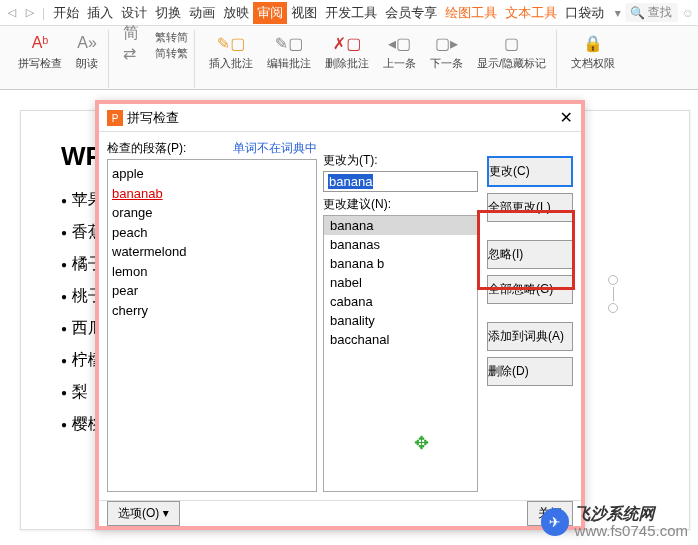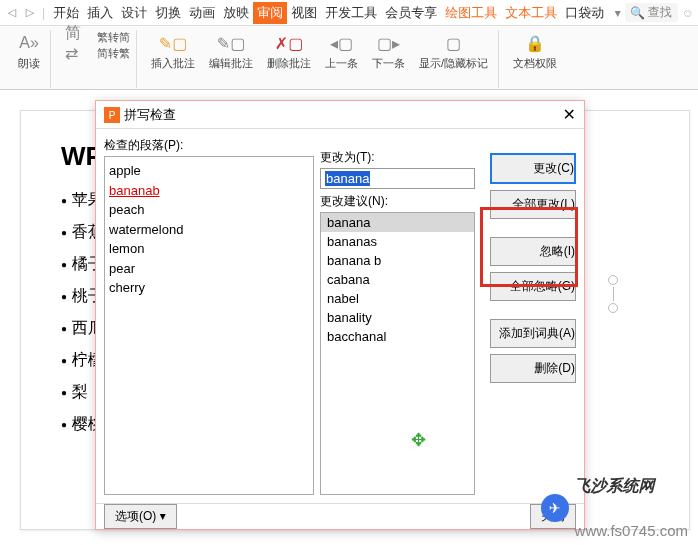--- a/index.html
+++ b/index.html
@@ -22,52 +22,52 @@
   .tool-row {display:flex; gap:6px;}
   .tool-btn {display:flex;flex-direction:column;align-items:center;gap:2px;padding:2px 4px;}
   .tool-btn .icon-box{width:22px;height:22px;display:flex;align-items:center;justify-content:center;color:#888;font-size:16px;}
   
   .doc-area { position: relative; padding: 20px 0 0 20px; background:#fff; height:calc(545px - 90px); }
   .doc-page { background:#fff; border:1px solid #ddd; width:670px; min-height:420px; padding:30px 40px; box-shadow:0 1px 3px rgba(0,0,0,.08);}
   .doc-title { font-size:26px; font-weight:bold; margin-bottom:12px;}
   .doc-list { list-style:none; font-size:16px; line-height:2;}
   .doc-list li::before{content:"● "; font-size:10px; vertical-align:middle; margin-right:2px;}
   
-  .dialog { position:absolute; left:95px; top:100px; width:490px; height:430px; background:#fff; border:1px solid #fca5a5; box-shadow:0 2px 10px rgba(0,0,0,.2); display:flex; flex-direction:column;}
+  .dialog { position:absolute; left:95px; top:100px; width:490px; height:430px; background:#fff; border:4px solid #fca5a5; box-shadow:0 2px 10px rgba(0,0,0,.2); display:flex; flex-direction:column;}
   .dialog-title { display:flex; align-items:center; justify-content:space-between; padding:4px 8px; border-bottom:1px solid #ddd; font-size:13px;}
   .dialog-title .logo{width:16px;height:16px;background:#f56c1f;color:#fff;font-size:10px;display:inline-flex;align-items:center;justify-content:center;margin-right:4px;}
   .dialog-body { flex:1; padding:8px; display:flex; gap:6px; position:relative;}
   .col-left { width:210px; display:flex; flex-direction:column;}
   .col-mid { width:155px; display:flex; flex-direction:column;margin-top:12px;}
   .col-right { flex:1; display:flex; flex-direction:column; gap:6px; padding-top:16px;}
   .lbl { font-size:12px; margin-bottom:2px;}
   .blue-link{color:#2862d9; text-align:right; flex:1;}
   .label-row{display:flex;}
   .listbox { border:1px solid #aaa; flex:1; overflow:auto; padding:4px; font-size:13px; line-height:1.5; background:#fff;}
   .listbox .item { cursor:default;}
   .listbox .err { color:#d00; font-weight:normal; text-decoration:underline;}
   .input-change { width:100%; border:1px solid #999; padding:2px 4px; font-size:13px; margin-bottom:4px;}
   .input-change .sel{background:#2060d0;color:#fff;padding:0 1px;}
   .suggest-list{border:1px solid #aaa; flex:1; overflow:auto; font-size:13px;}
   .suggest-list .opt{padding:2px 6px; cursor:default;}
   .suggest-list .opt.sel{background:#d8d8d8;}
-  .dlg-btn { border:1px solid #999; background:#efefef; padding:5px 0; font-size:12px; text-align:right; width:86px; cursor:pointer; align-self:flex-end;}
+  .dlg-btn { border:1px solid #999; background:#efefef; padding:5px 0; font-size:12px; text-align:left; width:86px; cursor:pointer; align-self:flex-end;}
   .dlg-btn.primary{border:2px solid #2178e8;}
   .highlight-box1{position:absolute; border:3px solid #d93025; right:6px; top:78px; width:98px; height:80px; pointer-events:none;}
   .move-cursor{position:absolute; left:315px; top:300px; color:#3a3; font-size:18px; pointer-events:none;}
   .dialog-footer{display:flex; justify-content:space-between; padding:0 8px; border-top:1px solid #ddd;}
   .footer-btn{border:1px solid #999; background:#efefef; padding:3px 10px; font-size:12px; cursor:pointer;}
   
   .side-marks{position:absolute; right:80px; top:185px; display:flex; flex-direction:column; align-items:center; gap:2px; color:#aaa; font-size:12px;}
   .side-marks .circ{width:10px;height:10px;border:1px solid #bbb;border-radius:50%;}
   .side-marks .line{width:1px;height:14px;background:#bbb;}
   
   .watermark{position:absolute; right:10px; bottom:6px; display:flex; align-items:center; gap:6px; font-size:16px;}
   .watermark .wm-icon{width:28px;height:28px;background:#3a72e8;border-radius:50%;color:#fff;display:flex;align-items:center;justify-content:center;font-size:14px;}
-  .watermark .wm-txt{display:flex;flex-direction:column;line-height:1.1;gap:28px;}
+  .watermark .wm-txt{display:flex;flex-direction:column;line-height:1.1;}
   .watermark .wm-txt .t1{font-style:italic;font-weight:bold;color:#333;}
   .watermark .wm-txt .t2{font-size:15px;color:#888;}
 </style>
 </head>
 <body>
 
 <div class="menubar">
   <div class="histbtn">◁</div>
   <div class="histbtn">▷</div>
   <span class="sep">|</span>
@@ -93,20 +93,24 @@
       <span>查找</span>
     </div>
     <span style="color:#bbb;">☺</span>
   </div>
 </div>
 
 <div class="toolbar">
   <div class="tool-group">
     <div class="tool-row">
       <div class="tool-btn">
+        <div class="icon-box" style="color:#d33;">Aᵇ</div>
+        <span class="tool-label">拼写检查</span>
+      </div>
+      <div class="tool-btn">
         <div class="icon-box">A»</div>
         <span class="tool-label">朗读</span>
       </div>
     </div>
   </div>
   <div class="tool-group">
     <div class="tool-row">
       <div class="tool-btn">
         <div class="icon-box">简⇄</div>
       </div>
@@ -175,41 +179,43 @@
 
 <div class="dialog">
   <div class="dialog-title">
     <span><span class="logo">P</span><span>拼写检查</span></span>
     <span style="font-size:16px;cursor:pointer;">✕</span>
   </div>
   <div class="dialog-body">
     <div class="col-left">
       <div class="label-row">
         <span class="lbl">检查的段落(P):</span>
+        <span class="lbl blue-link">单词不在词典中</span>
       </div>
       <div class="listbox" id="para-list">
           <div class="item">apple</div>
           <div class="item err">bananab</div>
+          <div class="item">orange</div>
           <div class="item">peach</div>
           <div class="item">watermelond</div>
           <div class="item">lemon</div>
           <div class="item">pear</div>
           <div class="item">cherry</div>
         </div>
     </div>
     <div class="col-mid">
       <span class="lbl">更改为(T):</span>
       <div class="input-change"><span class="sel">banana</span></div>
       <span class="lbl">更改建议(N):</span>
       <div class="suggest-list" id="suggest-list">
           <div class="opt sel">banana</div>
           <div class="opt">bananas</div>
           <div class="opt">banana b</div>
+          <div class="opt">nabel</div>
           <div class="opt">cabana</div>
-          <div class="opt">nabel</div>
           <div class="opt">banality</div>
           <div class="opt">bacchanal</div>
         </div>
     </div>
     <div class="col-right">
       <div class="dlg-btn primary">更改(C)</div>
       <div class="dlg-btn">全部更改(L)</div>
       <div style="height:6px"></div>
       <div class="dlg-btn">忽略(I)</div>
       <div class="dlg-btn">全部忽略(G)</div>

